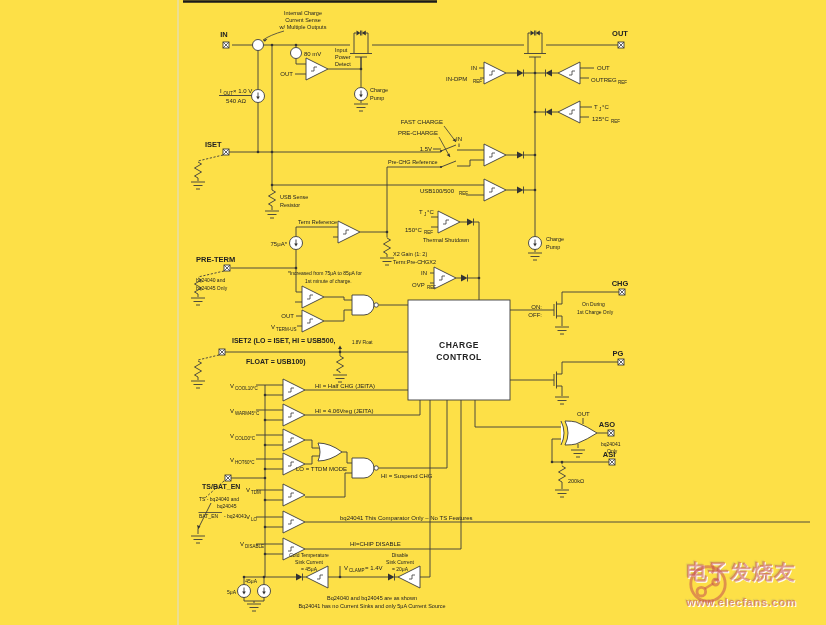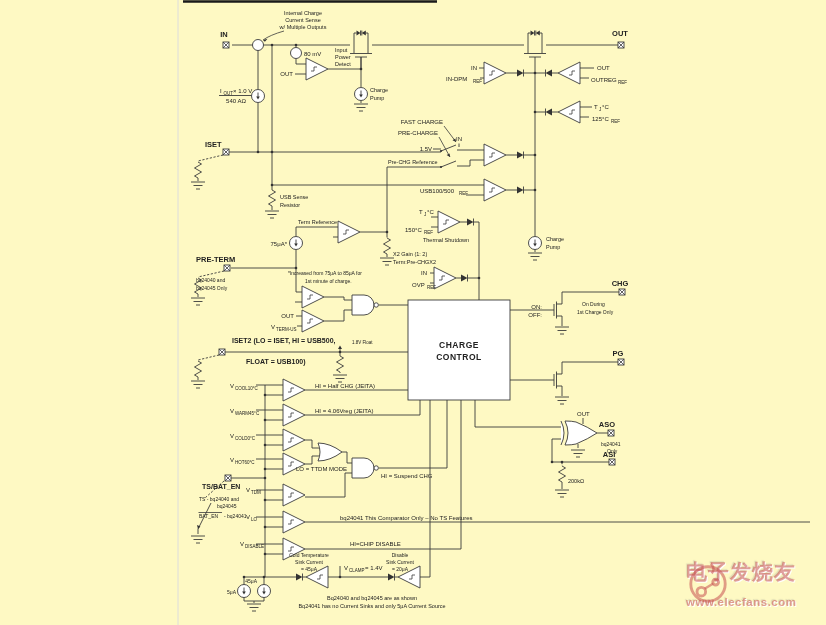--- a/index.html
+++ b/index.html
@@ -1,16 +1,16 @@
 <!DOCTYPE html>
 <html><head>
 <meta charset="utf-8">
 <style>
   html,body{margin:0;padding:0;background:#fff;}
-  .stage{position:relative;width:826px;height:625px;background:#fef9c3;overflow:hidden;
+  .stage{position:relative;width:826px;height:625px;background:#fde047;overflow:hidden;
          font-family:"Liberation Sans", sans-serif;}
   svg{position:absolute;left:0;top:0;}
   svg text{fill:#222;font-family:"Liberation Sans", sans-serif;}
   .t6{font-size:6px;} .t55{font-size:5.5px;} .t5{font-size:5px;} .t45{font-size:4.5px;}
   .pb{font-size:7.5px;font-weight:bold;} .pb7{font-size:7px;font-weight:bold;}
   .big{font-size:8.5px;font-weight:bold;letter-spacing:.5px;}
   .w{stroke:#3b3b3b;stroke-width:.9;fill:none;}
   .wt{stroke:#3b3b3b;stroke-width:.8;fill:none;}
   .dash{stroke-dasharray:2.2,1.6;}
   .sym{stroke:#3b3b3b;stroke-width:.9;fill:#fff;}

